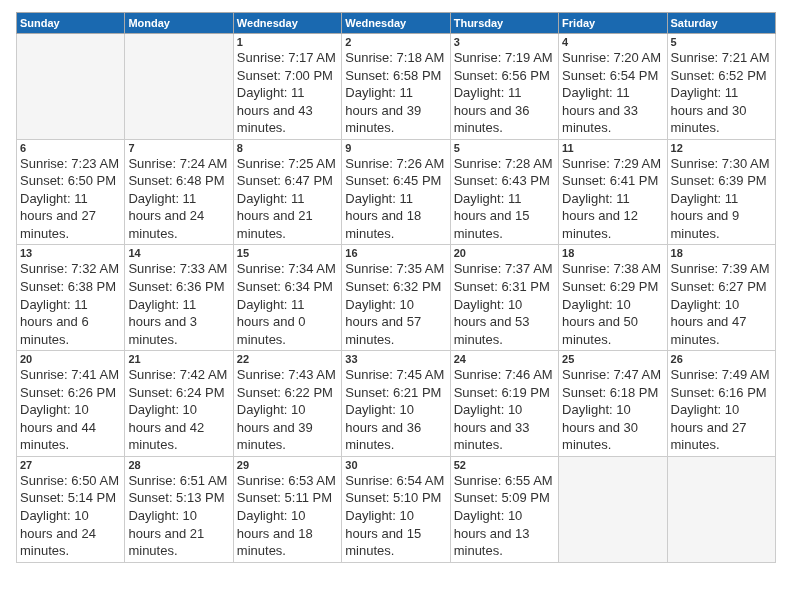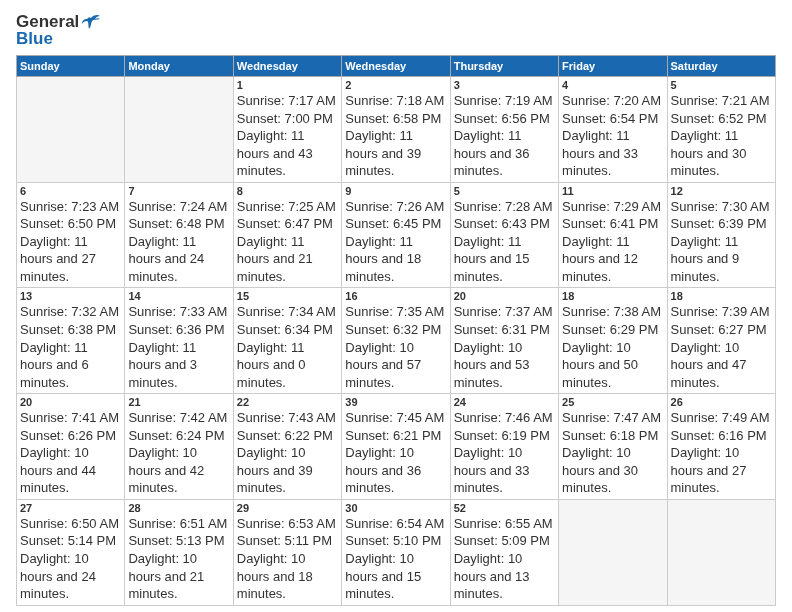--- a/index.html
+++ b/index.html
@@ -78,35 +78,20 @@
     .day-detail {
       font-size: 13px;
       line-height: 1.35;
       color: #333;
     }
   </style>
 </head>
 <body>
 
 <div class="page">
-  <div class="header">
-    <div class="logo">
-      <div style="display:flex;align-items:center;gap:2px;">
-        <span class="logo-general" style="font-size:17px;font-weight:bold;color:#333;">General</span>
-        <svg width="18" height="16" viewBox="0 0 18 16" style="margin-left:1px;">
-          <path d="M9,4 C11,1 16,0 18,2 C16,2 14,3 13,5 C15,4 17,4 18,5 C15,6 12,5 10,7 C9,9 9,13 7,15 C6,11 7,8 5,7 C3,7 1,8 0,10 C0,7 2,5 5,5 C6,4 7,2 9,4Z" fill="#1a69b0"></path>
-        </svg>
-      </div>
-      <span class="logo-blue" style="font-size:17px;font-weight:bold;color:#1a69b0;margin-top:-3px;">Blue</span>
-    </div>
-    <div class="title-block">
-      <div class="month-title"></div>
-      <div class="location"></div>
-    </div>
-  </div>
 
   <table class="calendar">
     <thead>
       <tr>
       <th>Sunday</th>
           <th>Monday</th>
           <th>Wednesday</th>
           <th>Wednesday</th>
           <th>Thursday</th>
           <th>Friday</th>
@@ -205,21 +190,21 @@
           </td>
           <td>
             <div class="day-num">21</div>
             <div class="day-detail">Sunrise: 7:42 AM<br>Sunset: 6:24 PM<br>Daylight: 10 hours and 42 minutes.</div>
           </td>
           <td>
             <div class="day-num">22</div>
             <div class="day-detail">Sunrise: 7:43 AM<br>Sunset: 6:22 PM<br>Daylight: 10 hours and 39 minutes.</div>
           </td>
           <td>
-            <div class="day-num">39</div>
+            <div class="day-num">33</div>
             <div class="day-detail">Sunrise: 7:45 AM<br>Sunset: 6:21 PM<br>Daylight: 10 hours and 36 minutes.</div>
           </td>
           <td>
             <div class="day-num">24</div>
             <div class="day-detail">Sunrise: 7:46 AM<br>Sunset: 6:19 PM<br>Daylight: 10 hours and 33 minutes.</div>
           </td>
           <td>
             <div class="day-num">25</div>
             <div class="day-detail">Sunrise: 7:47 AM<br>Sunset: 6:18 PM<br>Daylight: 10 hours and 30 minutes.</div>
           </td>

